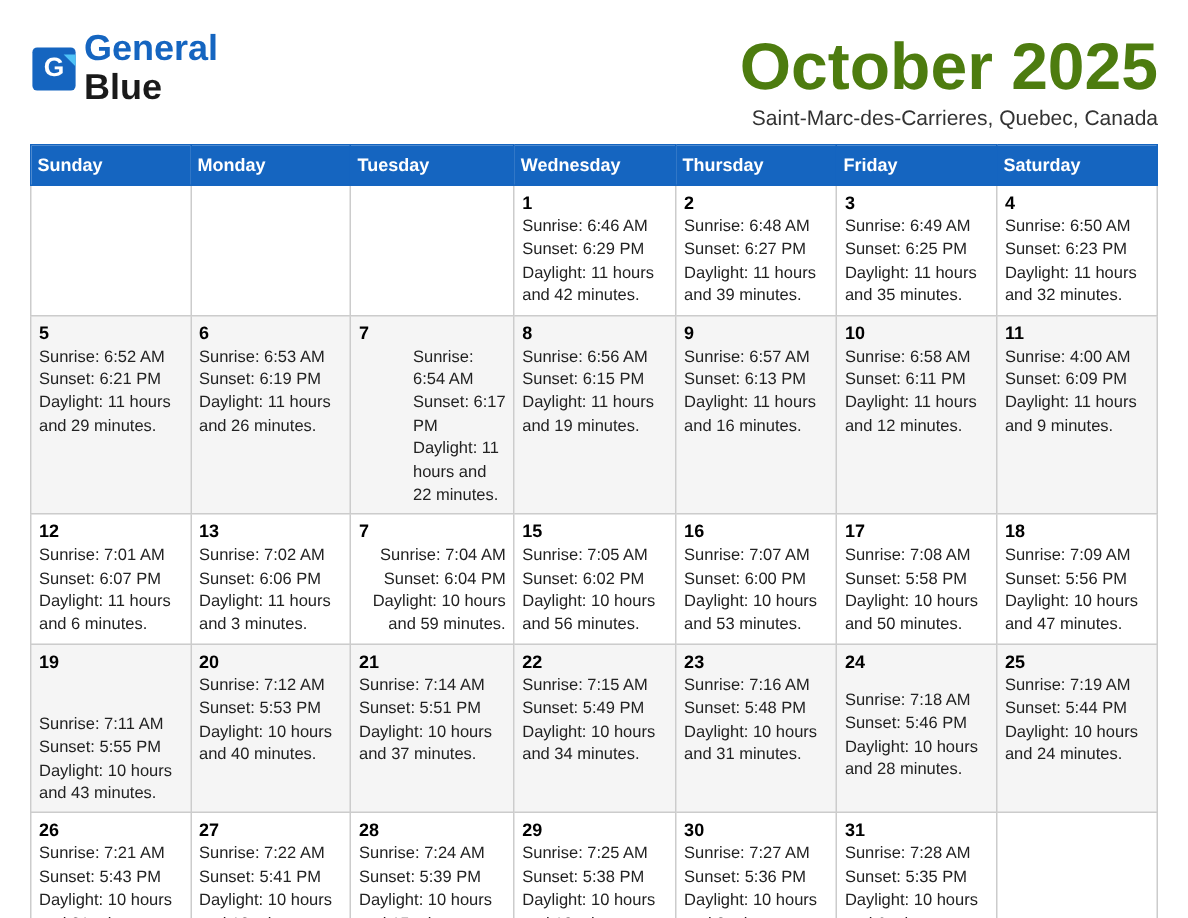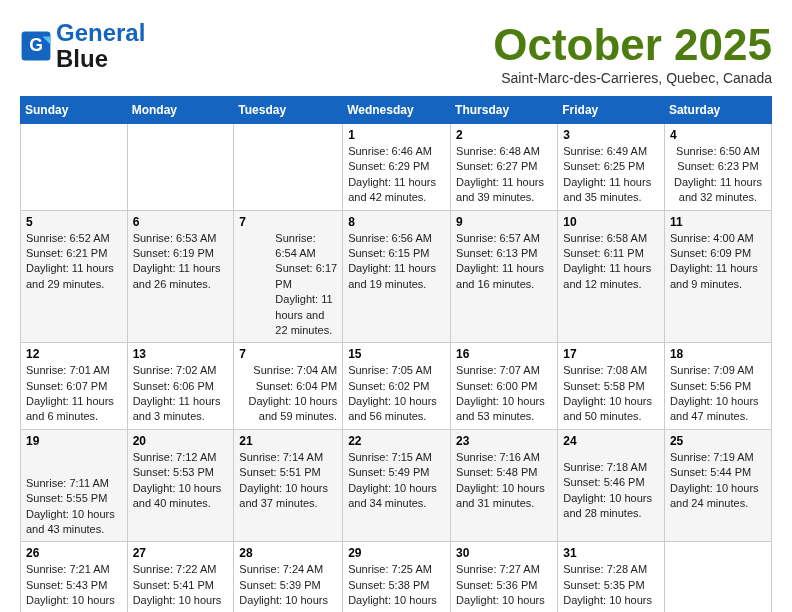--- a/index.html
+++ b/index.html
@@ -136,21 +136,21 @@
 Daylight: 11 hours and 39 minutes.</div>
         </td>
         <td>
           <span class="day-num">3</span>
           <div class="day-info" style="white-space: pre-line;">Sunrise: 6:49 AM
 Sunset: 6:25 PM
 Daylight: 11 hours and 35 minutes.</div>
         </td>
         <td>
           <span class="day-num">4</span>
-          <div class="day-info" style="white-space: pre-line; text-align: center;">Sunrise: 6:50 AM
+          <div class="day-info" style="white-space: pre-line;">Sunrise: 6:50 AM
 Sunset: 6:23 PM
 Daylight: 11 hours and 32 minutes.</div>
         </td>
       </tr>
       <tr>
         <td>
           <span class="day-num">5</span>
           <div class="day-info" style="white-space: pre-line;">Sunrise: 6:52 AM
 Sunset: 6:21 PM
 Daylight: 11 hours and 29 minutes.</div>

